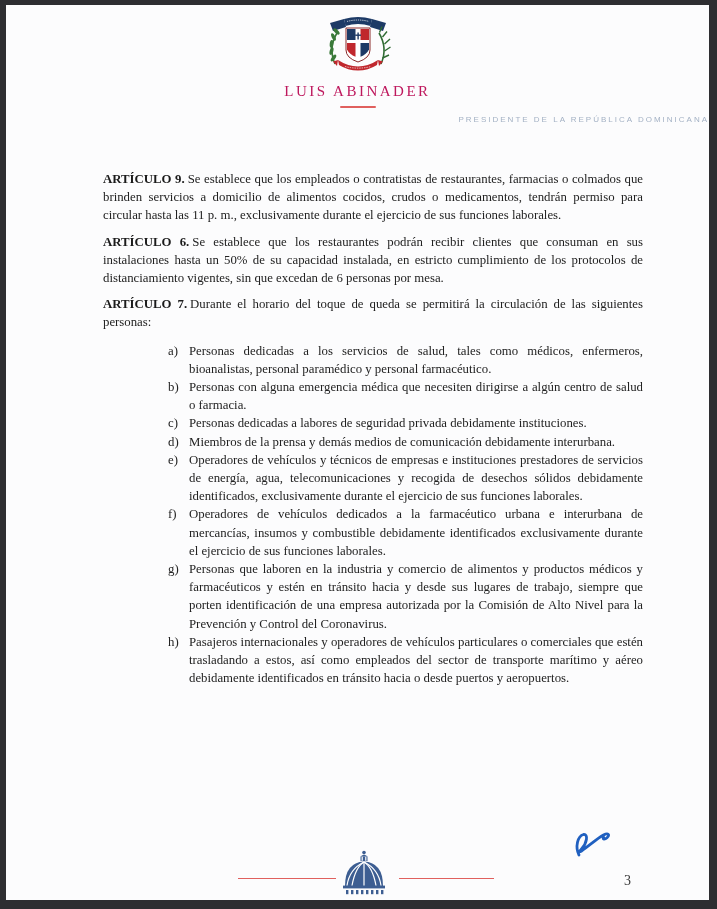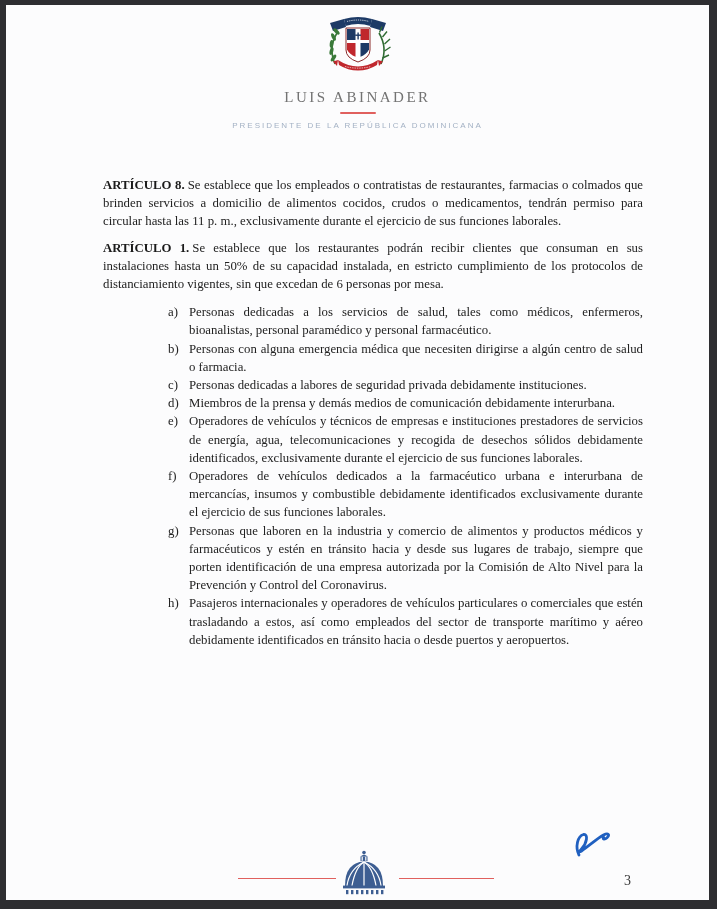--- a/index.html
+++ b/index.html
@@ -13,38 +13,39 @@
   .page{
     position:absolute;
     top:5px;left:6px;right:8px;bottom:9px;
     background:#fcfcfd;
     overflow:hidden;
   }
   
   .header{text-align:center;}
   .coat{margin-top:9px;}
   .title{
-    margin-top:11px;
+    margin-top:5px;
     font-size:15px;
     letter-spacing:2.5px;
-    color:#737373;
+    color:#be185d;
     font-weight:400;
   }
   .divider{
     width:36px;height:2px;
     background:#e0605e;
     margin:6px auto 0 auto;
     border-radius:1px;
   }
   .subtitle{
     margin-top:7px;
     font-family:"Liberation Sans", sans-serif;
     font-size:8px;
     letter-spacing:2px;
     color:#a3b1c4;
+    text-align:right;
   }
   
   .content{
     margin:46px 80px 0 97px;
     width:540px;
     color:#222222;
     font-size:12.8px;
     line-height:18.2px;
     text-align:justify;
   }
@@ -129,22 +130,23 @@
         <path d="M58,46 L63,47.5 L59,52 Z" fill="#c0272d"></path>
         <path d="M25,52.5 Q38,55.8 51,52.5" stroke="#ffffff" stroke-width="0.7" fill="none" stroke-dasharray="1.4,1"></path>
       </svg>
     </div>
     <div class="title">LUIS ABINADER</div>
     <div class="divider"></div>
     <div class="subtitle">PRESIDENTE DE LA REPÚBLICA DOMINICANA</div>
   </div>
 
   <div class="content">
-    <p><strong>ARTÍCULO 8.</strong><span>Se establece que los empleados o contratistas de restaurantes, farmacias o colmados que brinden servicios a domicilio de alimentos cocidos, crudos o medicamentos, tendrán permiso para circular hasta las 11 p. m., exclusivamente durante el ejercicio de sus funciones laborales.</span></p>
-    <p><strong>ARTÍCULO 1.</strong><span>Se establece que los restaurantes podrán recibir clientes que consuman en sus instalaciones hasta un 50% de su capacidad instalada, en estricto cumplimiento de los protocolos de distanciamiento vigentes, sin que excedan de 6 personas por mesa.</span></p>
+    <p><strong>ARTÍCULO 9.</strong><span>Se establece que los empleados o contratistas de restaurantes, farmacias o colmados que brinden servicios a domicilio de alimentos cocidos, crudos o medicamentos, tendrán permiso para circular hasta las 11 p. m., exclusivamente durante el ejercicio de sus funciones laborales.</span></p>
+    <p><strong>ARTÍCULO 6.</strong><span>Se establece que los restaurantes podrán recibir clientes que consuman en sus instalaciones hasta un 50% de su capacidad instalada, en estricto cumplimiento de los protocolos de distanciamiento vigentes, sin que excedan de 6 personas por mesa.</span></p>
+    <p><strong>ARTÍCULO 7.</strong><span>Durante el horario del toque de queda se permitirá la circulación de las siguientes personas:</span></p>
 
     <ol class="lettered">
       <li>
           <span class="marker">a)</span>
           <span class="itext">Personas dedicadas a los servicios de salud, tales como médicos, enfermeros, bioanalistas, personal paramédico y personal farmacéutico.</span>
         </li>
       <li>
           <span class="marker">b)</span>
           <span class="itext">Personas con alguna emergencia médica que necesiten dirigirse a algún centro de salud o farmacia.</span>
         </li>

